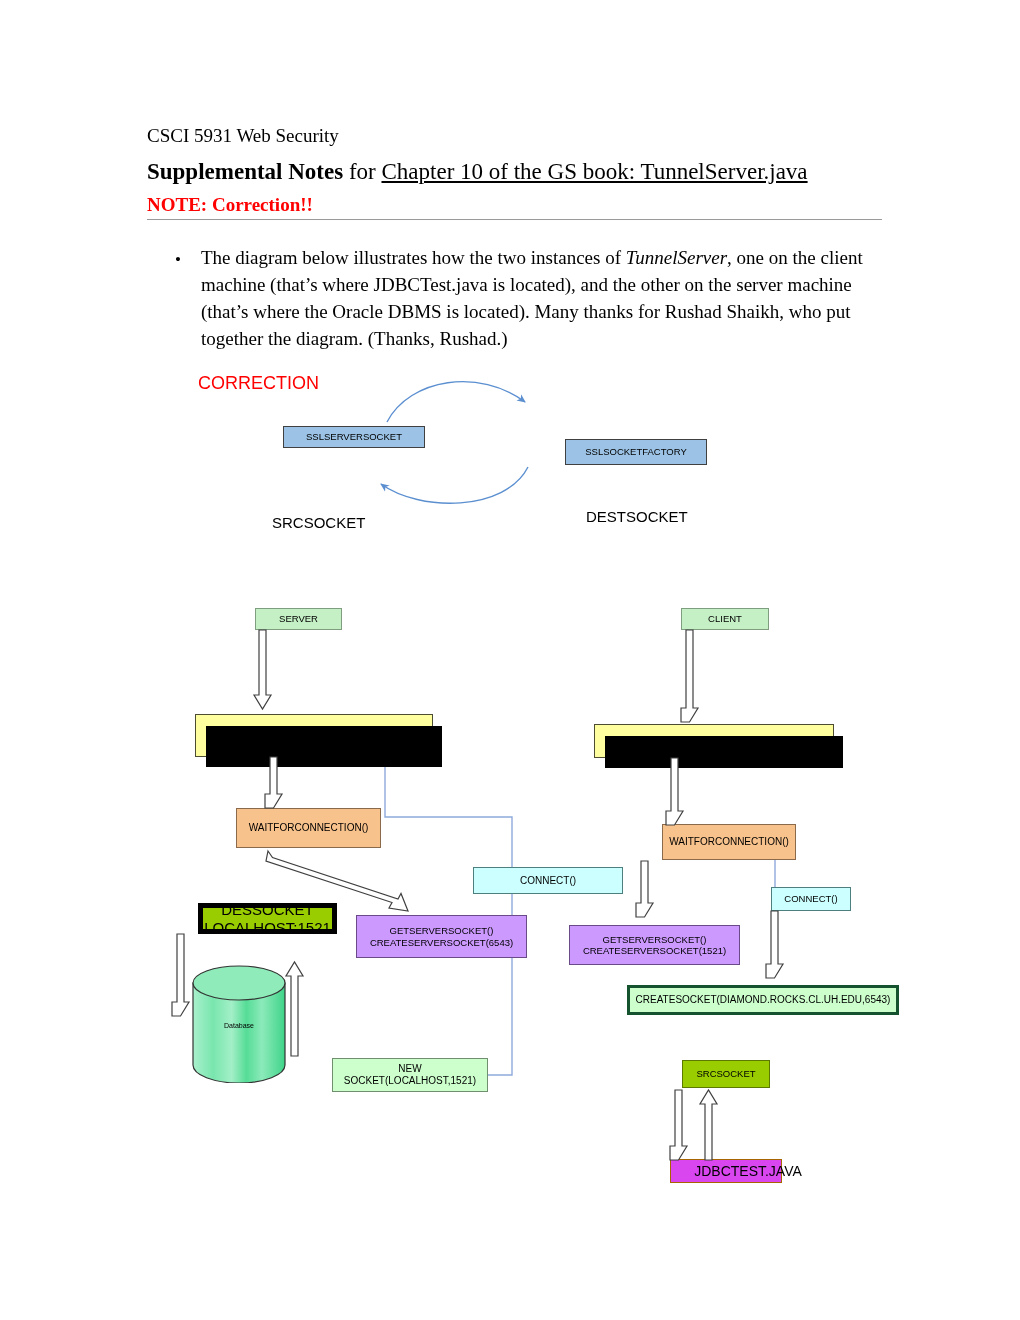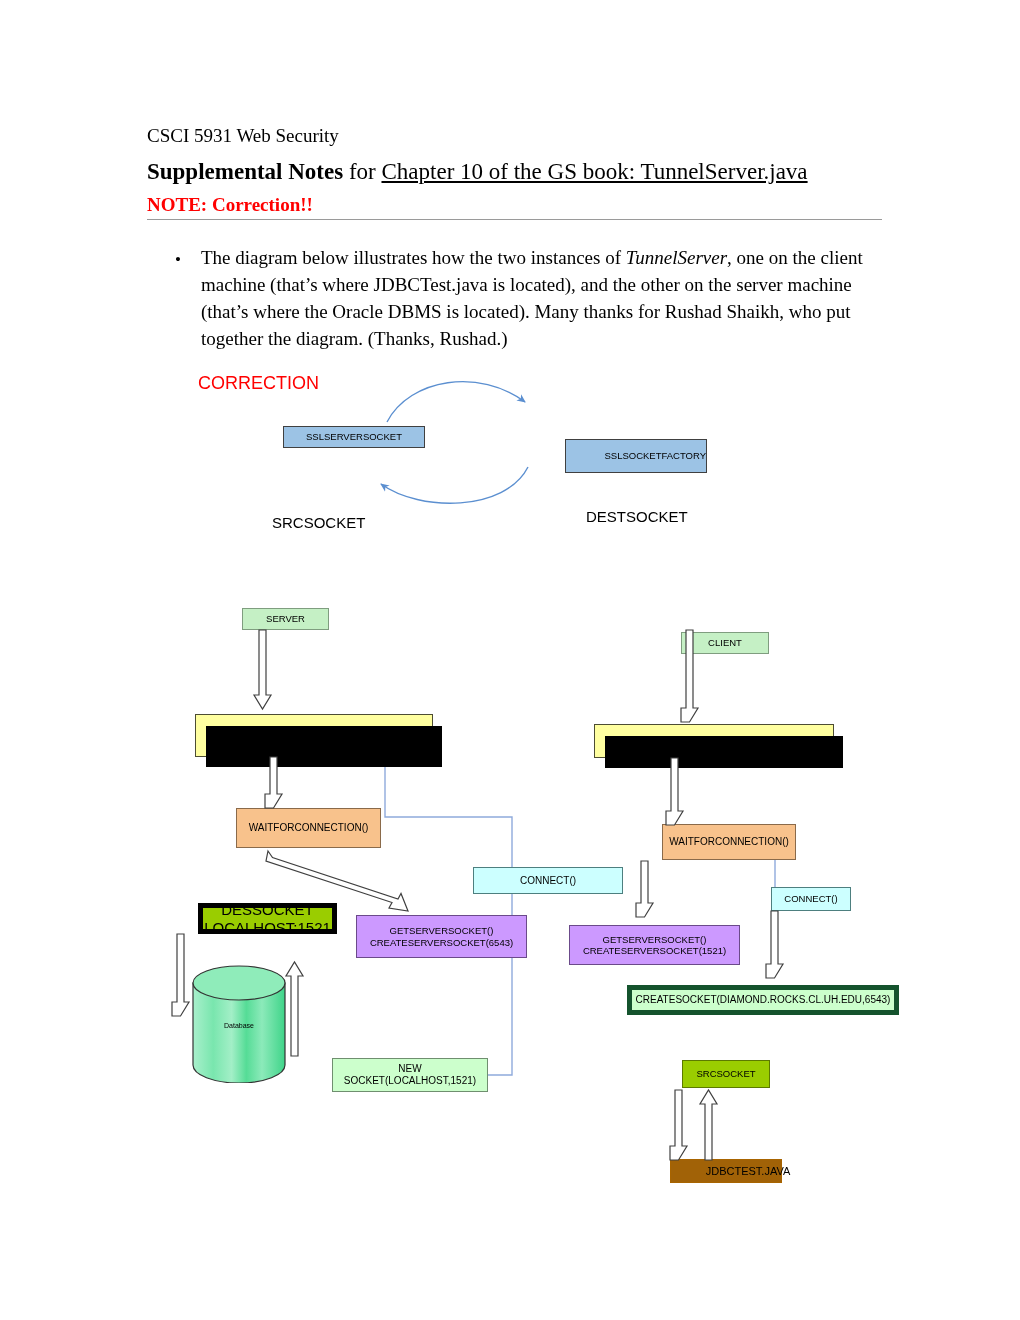--- a/index.html
+++ b/index.html
@@ -185,29 +185,29 @@
       <path d="M 705,1160 L 705,1104 L 700,1104 L 708.5,1090 L 717,1104 L 712,1104 L 712,1160 z"></path>
     </g>
   </svg>
 
   <div class="plain-label red-label" style="left:198px; top:373px; font-size:18px;">CORRECTION</div>
 
   <div class="box" style="left:247px; top:426px; width:142px; height:22px; background:#9cc3e5; border:1.6px solid #404040; font-size:9.5px; z-index:2;">
     <span>SSLSERVERSOCKET</span>
   </div>
 
-  <div class="box" style="left:529px; top:439px; width:142px; height:34px; background:#9cc3e5; border:1.6px solid #404040; font-size:9.5px; z-index:2;justify-content:flex-end;">
+  <div class="box" style="left:529px; top:439px; width:142px; height:26px; background:#9cc3e5; border:1.6px solid #404040; font-size:9.5px; z-index:2;">
     <span>SSLSOCKETFACTORY</span>
   </div>
 
   <div class="plain-label" style="left:272px; top:514px; font-size:15px;">SRCSOCKET</div>
 
   <div class="plain-label" style="left:586px; top:508px; font-size:15px;">DESTSOCKET</div>
 
-  <div class="box" style="left:206px; top:608px; width:87px; height:22px; background:#c5f0c5; border:1px solid #7f9d7f; font-size:9.5px; z-index:2;">
+  <div class="box" style="left:219px; top:608px; width:87px; height:22px; background:#c5f0c5; border:1px solid #7f9d7f; font-size:9.5px; z-index:2;">
     <span>SERVER</span>
   </div>
 
   <div class="shadowwrap" style="position:absolute; left:0; top:0;">
     <div class="box shadowbox" style="left:159px; top:714px; width:238px; height:43px; background:#ffffa0; border:1px solid #4d4d33; font-size:10.5px; z-index:2;">
       <span>TUNNELSERVER(-,-,-,REMOTE=TRUE)</span>
     </div>
   </div>
 
   <div class="box" style="left:200px; top:808px; width:145px; height:40px; background:#f8c28c; border:1px solid #8a6a4a; font-size:10px; z-index:2;">
@@ -243,21 +243,21 @@
   </div>
 
   <div class="box" style="left:296px; top:1058px; width:156px; height:34px; background:#ccffcc; border:1px solid #6f8f6f; font-size:10px; z-index:2;">
     <span>NEW SOCKET(LOCALHOST,1521)</span>
   </div>
 
   <div class="box" style="left:437px; top:867px; width:150px; height:27px; background:#ccffff; border:1px solid #4d7f7f; font-size:10px; z-index:2;">
     <span>CONNECT()</span>
   </div>
 
-  <div class="box" style="left:645px; top:632px; width:88px; height:22px; background:#c5f0c5; border:1px solid #7f9d7f; font-size:9.5px; z-index:2;">
+  <div class="box" style="left:645px; top:608px; width:88px; height:22px; background:#c5f0c5; border:1px solid #7f9d7f; font-size:9.5px; z-index:2;">
     <span>CLIENT</span>
   </div>
 
   <div class="shadowwrap" style="position:absolute; left:0; top:0;">
     <div class="box shadowbox" style="left:558px; top:724px; width:240px; height:34px; background:#ffffa0; border:1px solid #4d4d33; font-size:10.5px; z-index:2;">
       <span>TUNNELSERVER(-,-,-,REMOTE=FALSE)</span>
     </div>
   </div>
 
   <div class="box" style="left:626px; top:824px; width:134px; height:36px; background:#f8c28c; border:1px solid #8a6a4a; font-size:10px; z-index:2;">
@@ -266,25 +266,25 @@
 
   <div class="box" style="left:735px; top:887px; width:80px; height:24px; background:#ccffff; border:1px solid #4d7f7f; font-size:9.5px; z-index:2;">
     <span>CONNECT()</span>
   </div>
 
   <div class="box" style="left:533px; top:925px; width:171px; height:40px; background:#cc99ff; border:1px solid #6b4a8a; font-size:9.5px; flex-direction:column; z-index:2;">
     <span>GETSERVERSOCKET()</span>
     <span>CREATESERVERSOCKET(1521)</span>
   </div>
 
-  <div class="box" style="left:591px; top:985px; width:272px; height:30px; background:#ccffcc; border:5px solid #14532d; font-size:10px; z-index:2;">
+  <div class="box" style="left:591px; top:985px; width:272px; height:30px; background:#ccffcc; border:3px solid #14532d; font-size:10px; z-index:2;">
     <span>CREATESOCKET(DIAMOND.ROCKS.CL.UH.EDU,6543)</span>
   </div>
 
   <div class="box" style="left:646px; top:1060px; width:88px; height:28px; background:#9acd00; border:1px solid #5c7a00; font-size:9.5px; z-index:2;">
     <span>SRCSOCKET</span>
   </div>
 
-  <div class="box" style="left:634px; top:1159px; width:112px; height:24px; background:#a16207; border:1px solid #a86400; font-size:11px; z-index:2;padding-left:44px;">
+  <div class="box" style="left:634px; top:1159px; width:112px; height:24px; background:#d946ef; border:1px solid #a86400; font-size:14px; z-index:2;padding-left:44px;">
     <span>JDBCTEST.JAVA</span>
   </div>
 
 </div>
 
 </body></html>

